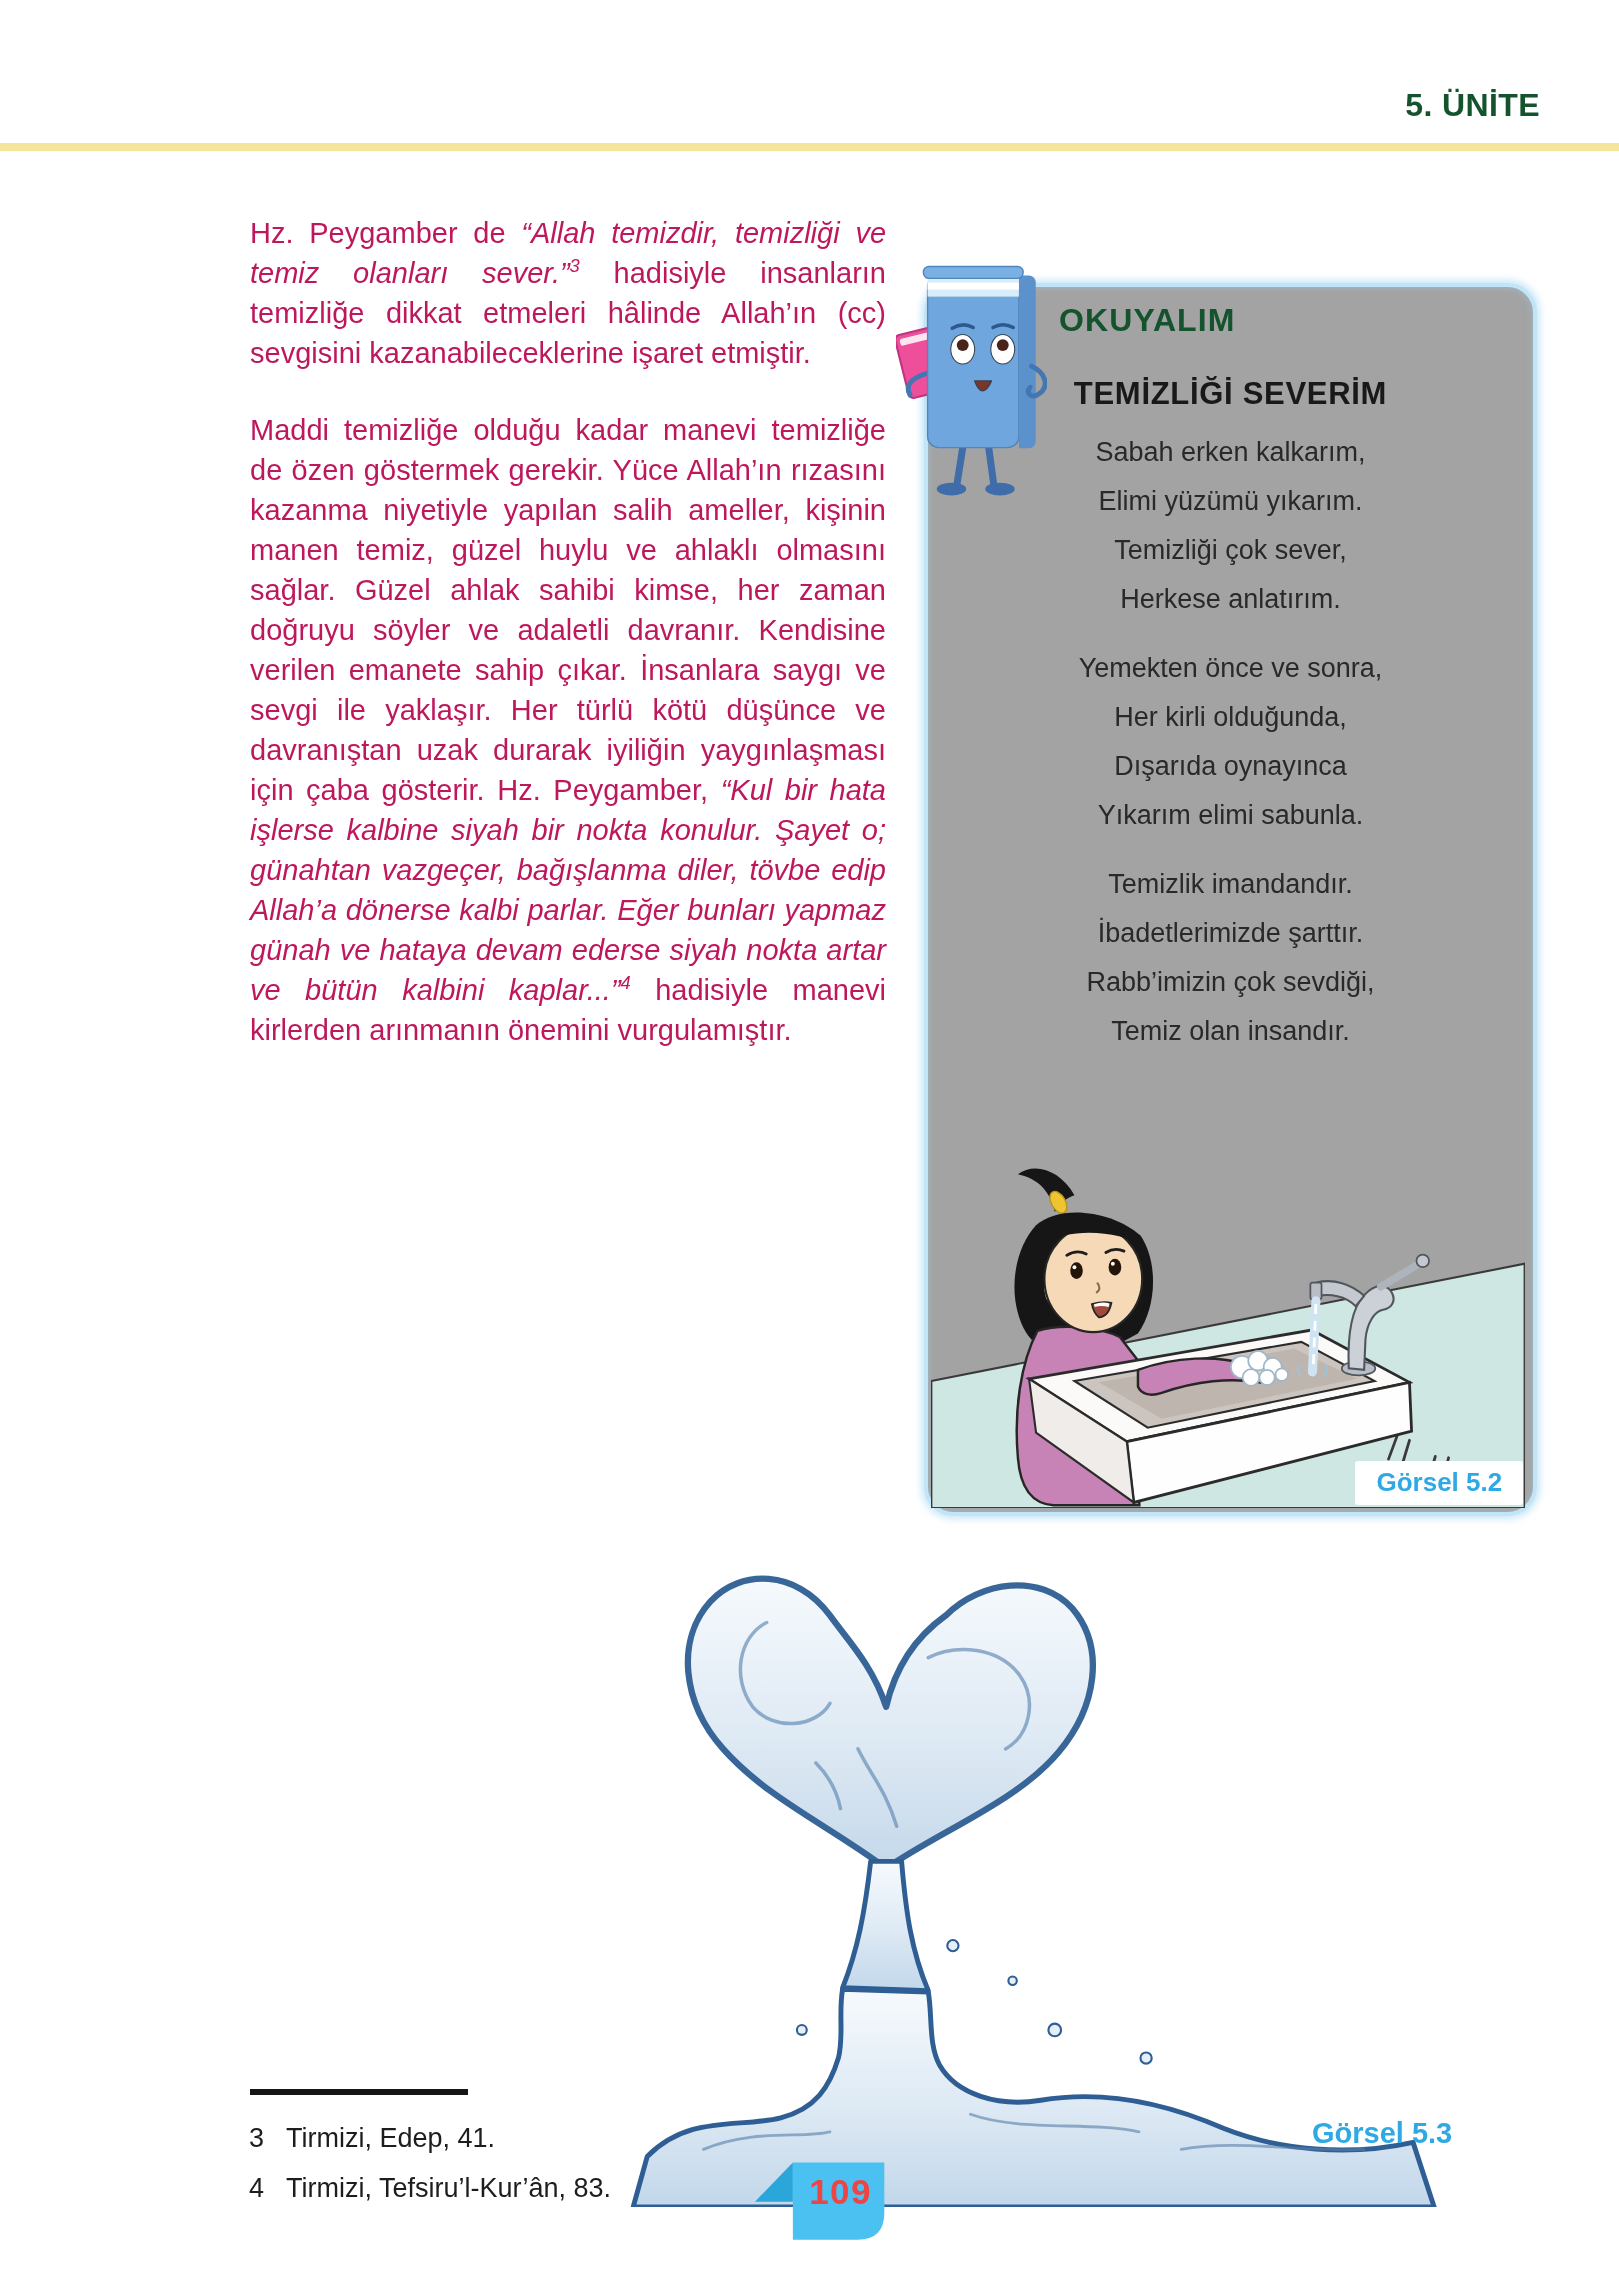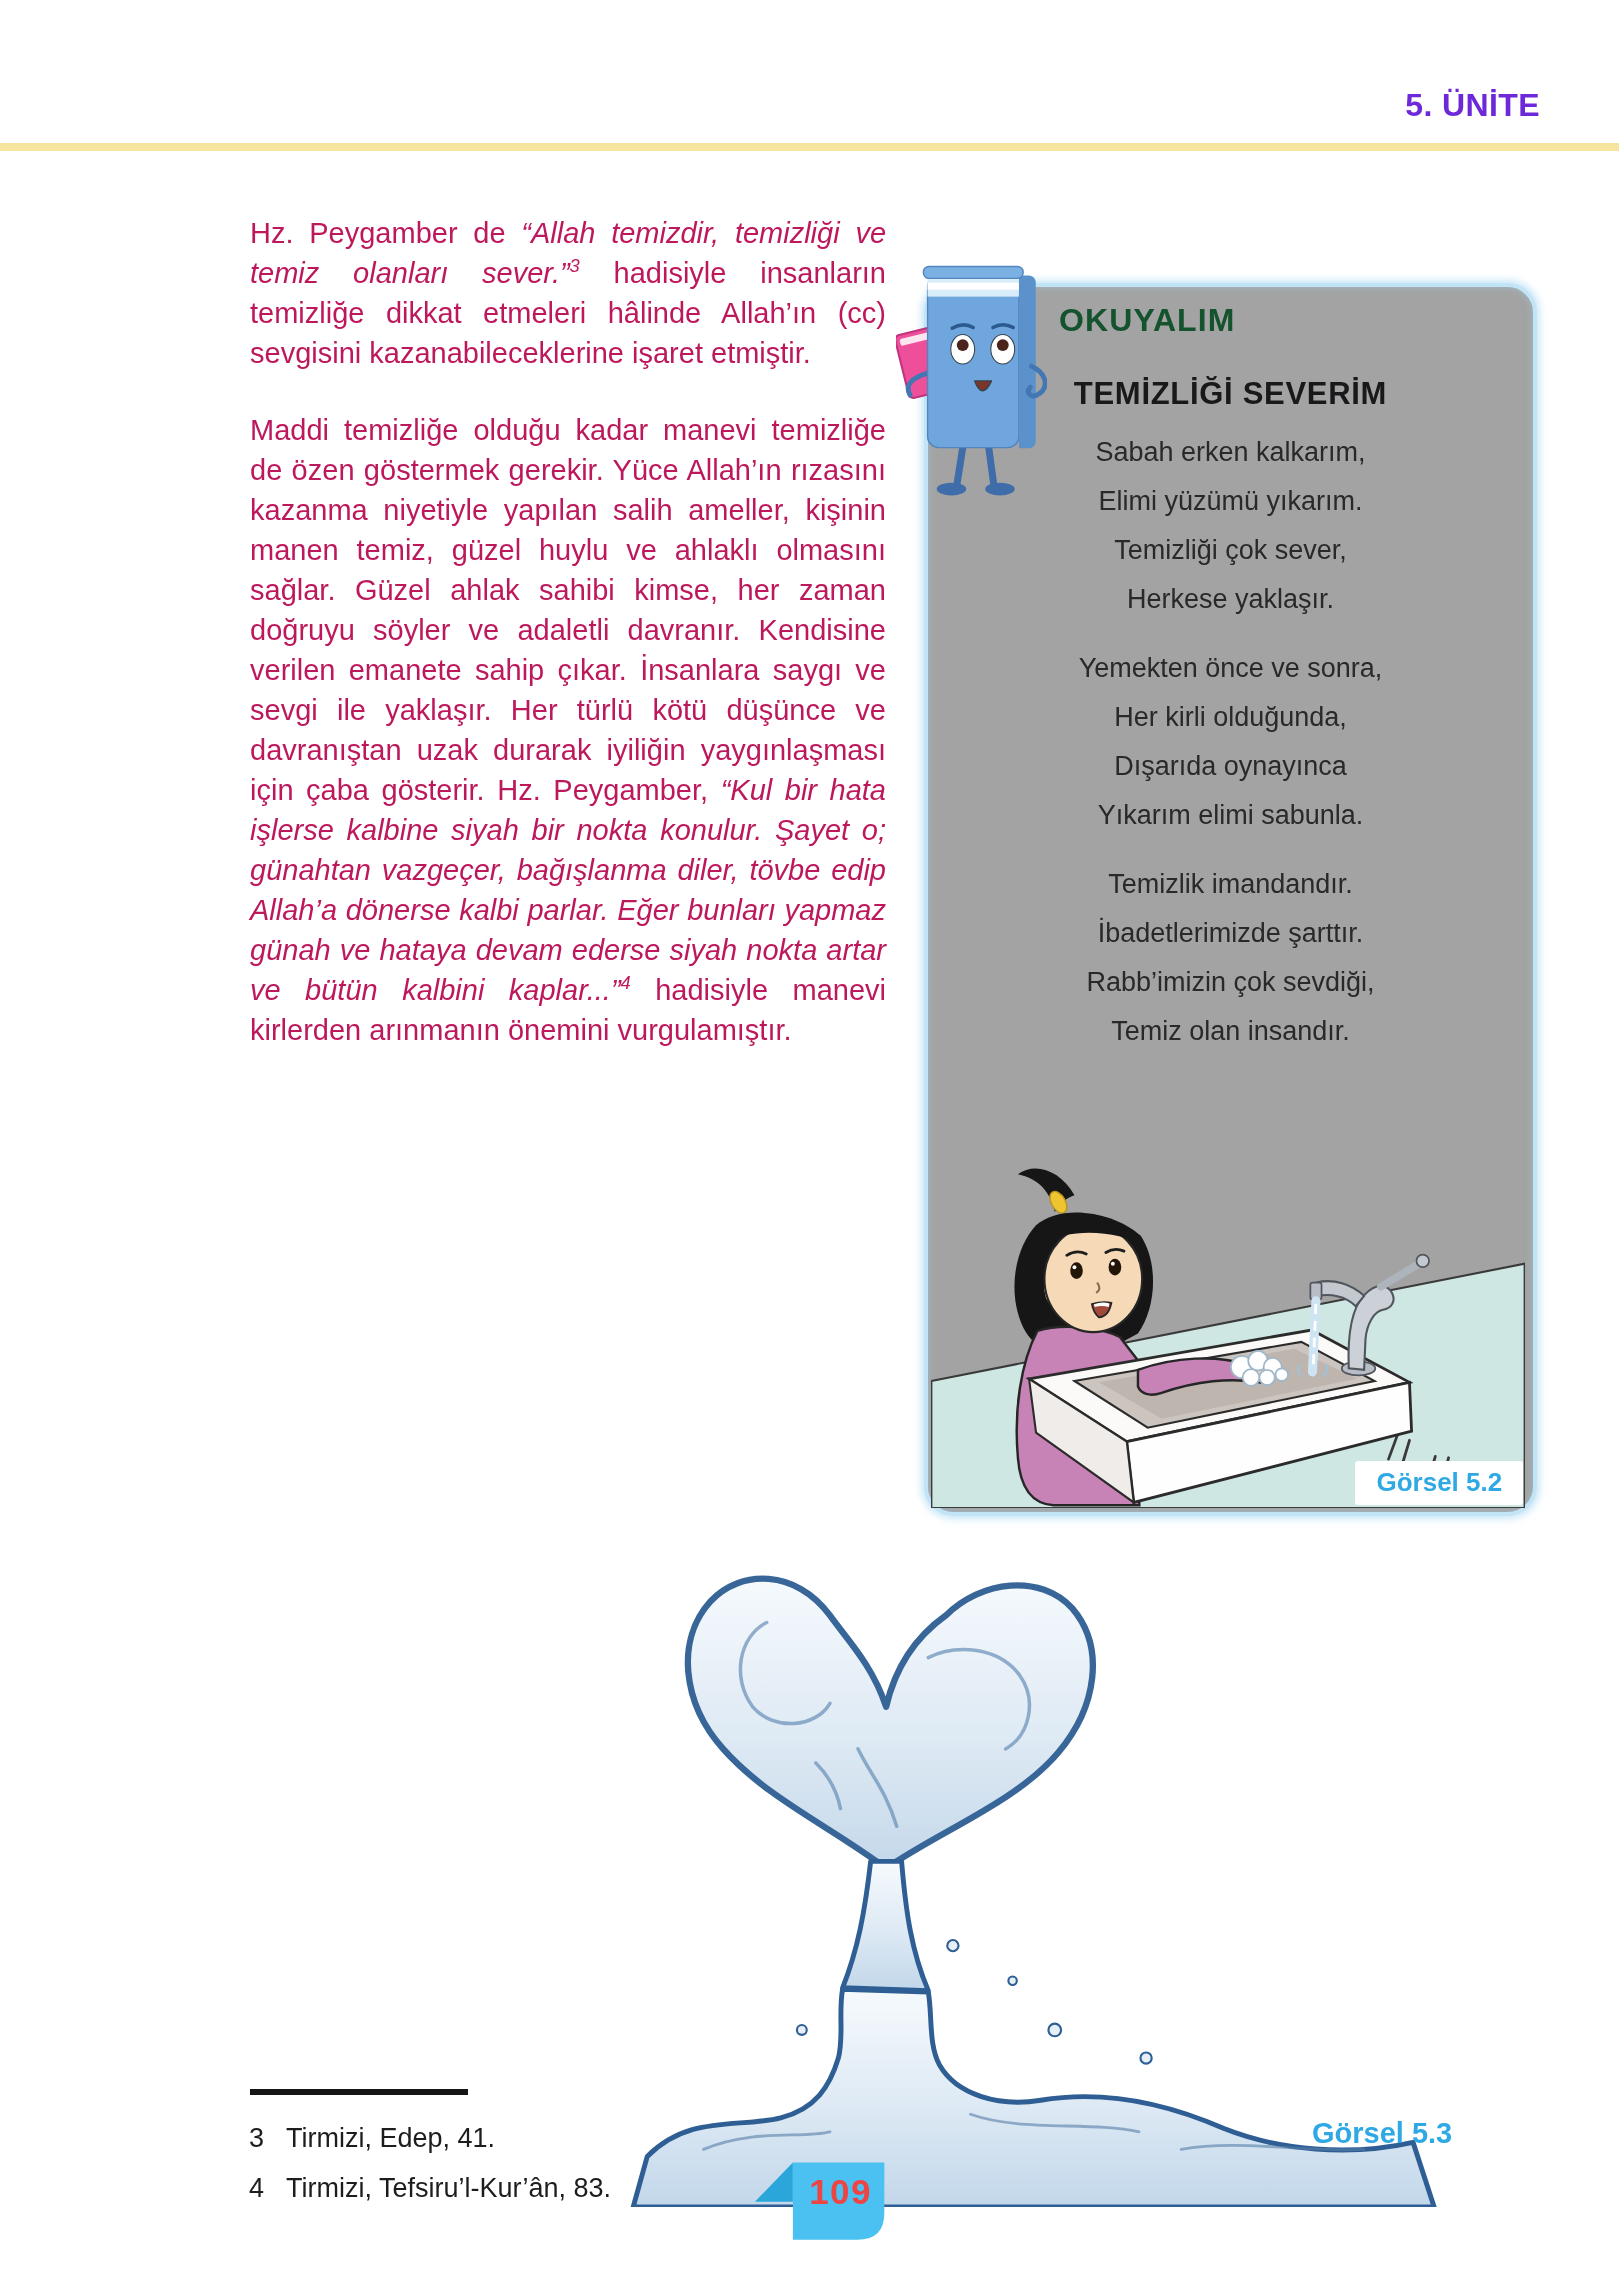--- a/index.html
+++ b/index.html
@@ -1,20 +1,20 @@
 <!DOCTYPE html>
 <html style="font-size:11.2px"><head>
 <meta charset="utf-8">
 <style>
   html,body{margin:0;padding:0;background:#ffffff;}
   .page{position:relative;width:1620px;height:2284px;background:#ffffff;overflow:hidden;
         font-family:"Liberation Sans",sans-serif;color:#1d1d1f;}
 
   .unit-header{position:absolute;top:87px;right:80px;font-size:32px;font-weight:bold;
-               color:#6d28d9;letter-spacing:0.4px;}
+               color:#14532d;letter-spacing:0.4px;}
   .yellow-rule{position:absolute;left:0;top:143px;width:1620px;height:8.4px;background:#f6e59c;}
 
   .text-col{position:absolute;left:250px;top:201px;width:636px;z-index:2;}
   .text-col p{font-size:29px;line-height:40px;text-align:justify;margin:12px 0 37px 0;color:#be185d;}
   .it{font-style:italic;}
   sup{font-size:18.3px;line-height:0;vertical-align:super;}
 
   .reading-box{position:absolute;left:924px;top:283px;width:605px;height:1225px;
                background:#a3a3a3;border:4.9px solid #c2e4f7;border-radius:29.5px;z-index:1;
                box-shadow:0 0 7px 2.1px rgba(158,212,243,.55), inset 0 0 6.3px 1.4px rgba(158,212,243,.35);}
@@ -59,21 +59,21 @@
     <p><span>Maddi temizliğe olduğu kadar manevi temizliğe de özen göstermek gerekir. Yüce Allah’ın rızasını kazanma niyetiyle yapılan salih ameller, kişinin manen temiz, güzel huylu ve ahlaklı olmasını sağlar. Güzel ahlak sahibi kimse, her zaman doğruyu söyler ve adaletli davranır. Kendisine verilen emanete sahip çıkar. İnsanlara saygı ve sevgi ile yaklaşır. Her türlü kötü düşünce ve davranıştan uzak durarak iyiliğin yaygınlaşması için çaba gösterir. Hz. Peygamber, </span><span class="it">“Kul bir hata işlerse kalbine siyah bir nokta konulur. Şayet o; günahtan vazgeçer, bağışlanma diler, tövbe edip Allah’a dönerse kalbi parlar. Eğer bunları yapmaz günah ve hataya devam ederse siyah nokta artar ve bütün kalbini kaplar...”</span><sup class="it">4</sup><span> hadisiyle manevi kirlerden arınmanın önemini vurgulamıştır.</span></p>
   </main>
 
   <aside class="reading-box">
     <div class="box-title">TEMİZLİĞİ SEVERİM</div>
     <div class="poem">
       <div class="stanza">
         <div class="pline">Sabah erken kalkarım,</div>
         <div class="pline">Elimi yüzümü yıkarım.</div>
         <div class="pline">Temizliği çok sever,</div>
-        <div class="pline">Herkese yaklaşır.</div>
+        <div class="pline">Herkese anlatırım.</div>
       </div>
       <div class="stanza">
         <div class="pline">Yemekten önce ve sonra,</div>
         <div class="pline">Her kirli olduğunda,</div>
         <div class="pline">Dışarıda oynayınca</div>
         <div class="pline">Yıkarım elimi sabunla.</div>
       </div>
       <div class="stanza">
         <div class="pline">Temizlik imandandır.</div>
         <div class="pline">İbadetlerimizde şarttır.</div>

